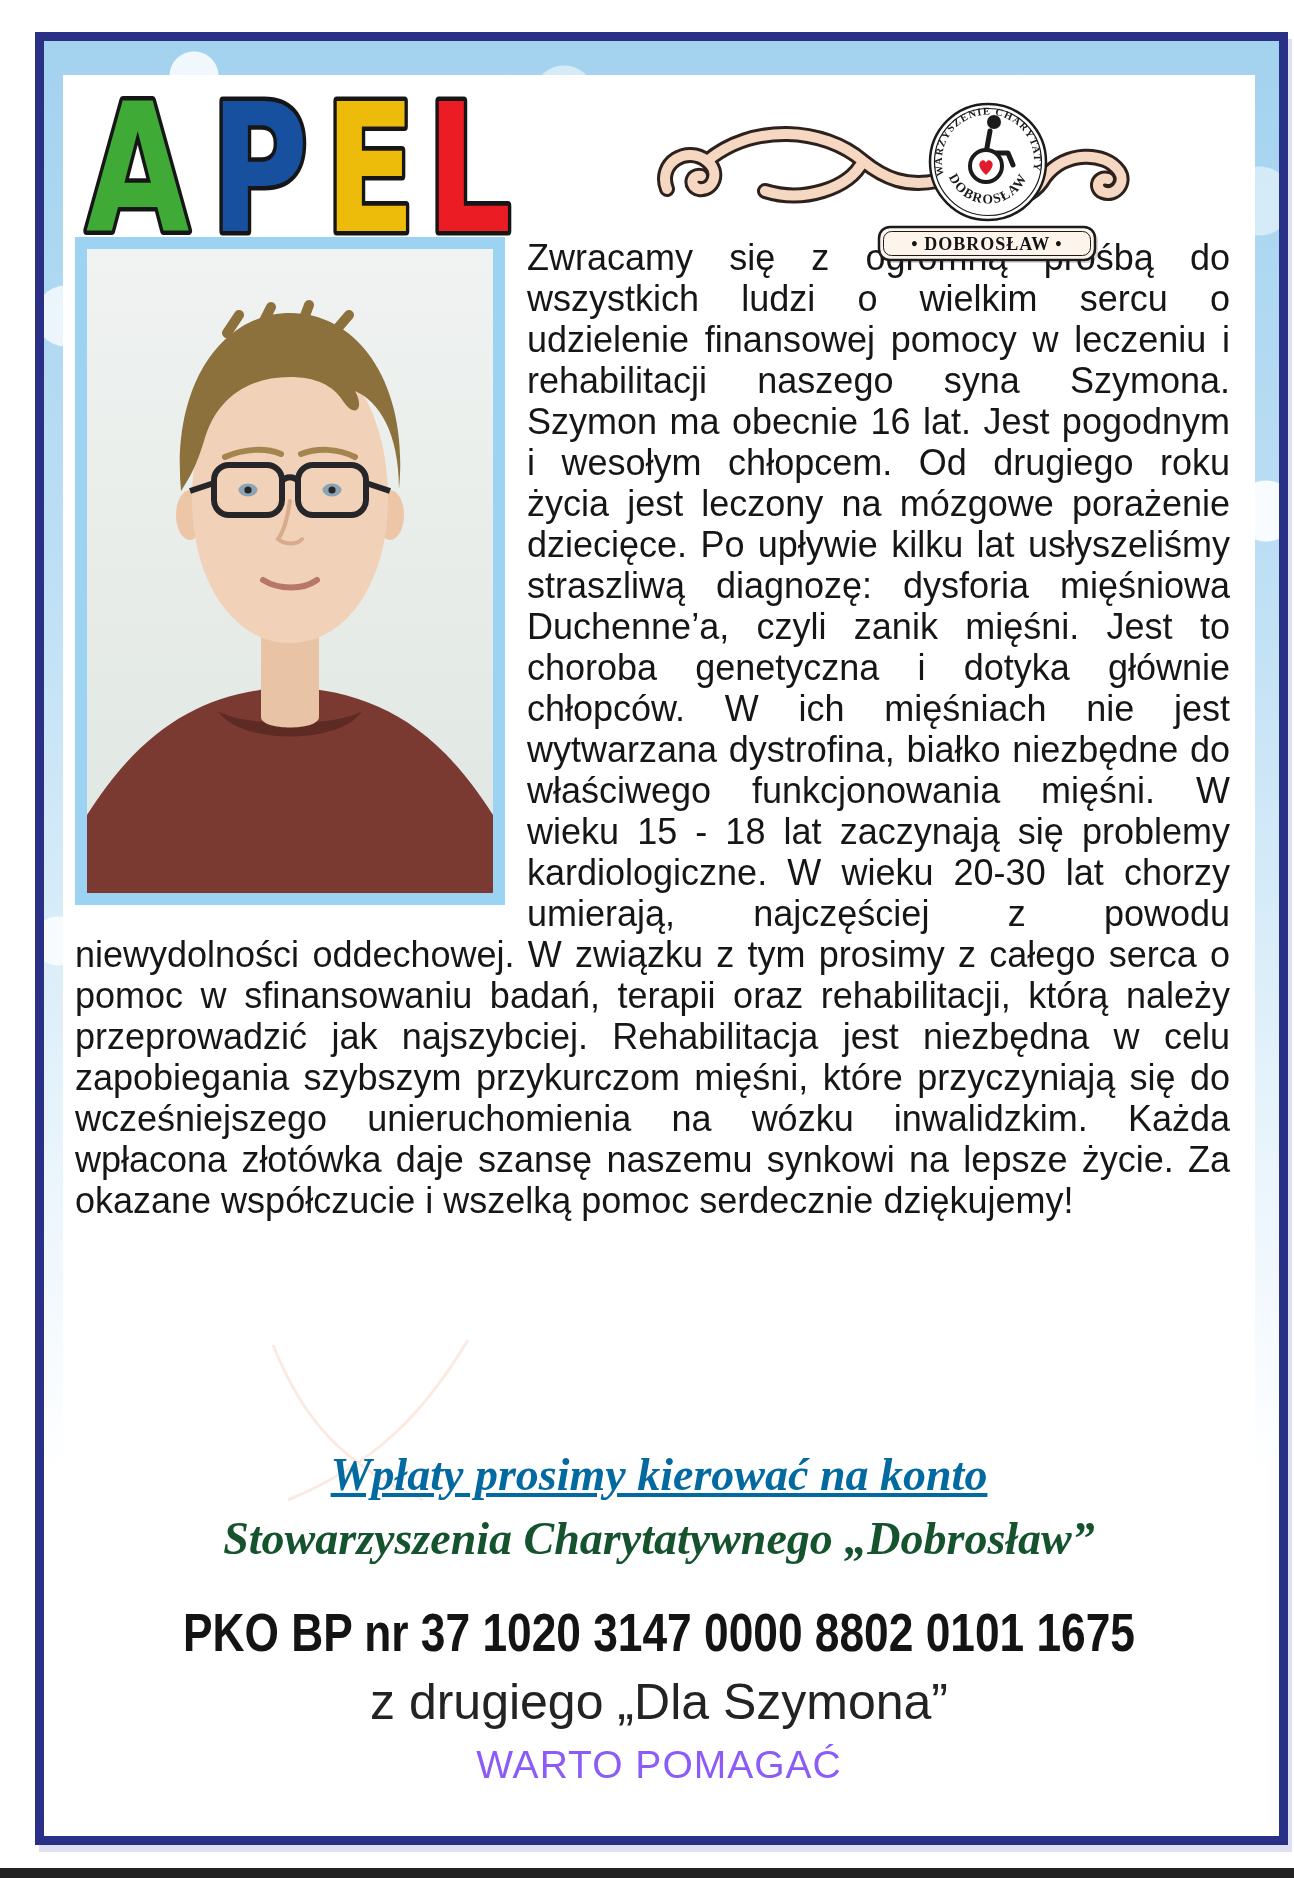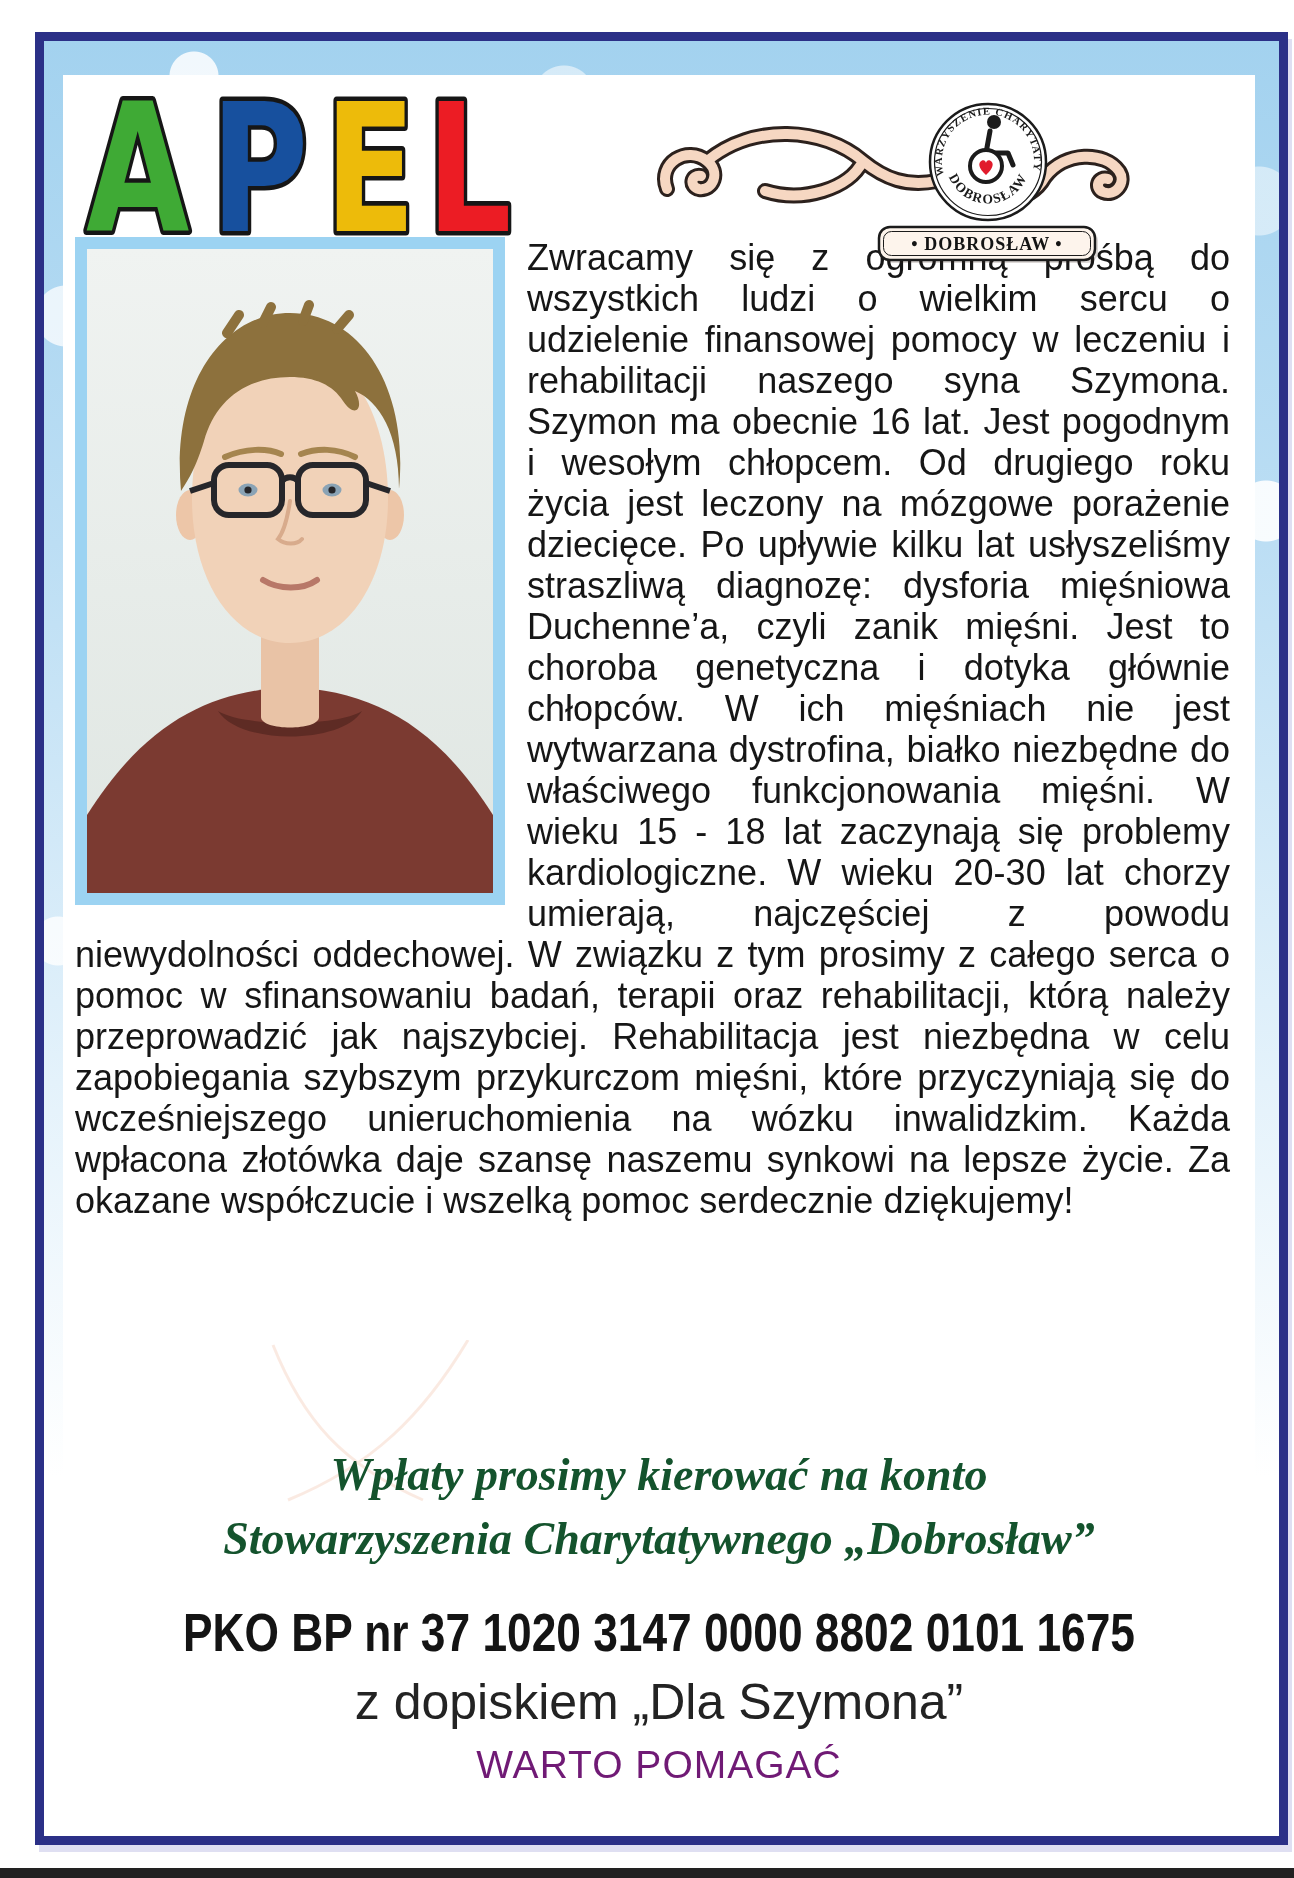--- a/index.html
+++ b/index.html
@@ -172,24 +172,24 @@
 
           <path d="M203 252 C200 272 196 284 191 290 C198 296 210 296 215 290" fill="none" stroke="#d8ab8c" stroke-width="4" stroke-linecap="round"></path>
           <path d="M176 331 C192 341 216 341 230 331" fill="none" stroke="#b87868" stroke-width="6" stroke-linecap="round"></path>
         </svg>
       </div>
       <span>Zwracamy się z ogromną prośbą do wszystkich ludzi o wielkim sercu o udzielenie finansowej pomocy w leczeniu i rehabilitacji naszego syna Szymona. Szymon ma obecnie 16 lat. Jest pogodnym i wesołym chłopcem. Od drugiego roku życia jest leczony na mózgowe porażenie dziecięce. Po upływie kilku lat usłyszeliśmy straszliwą diagnozę: dysforia mięśniowa Duchenne’a, czyli zanik mięśni. Jest to choroba genetyczna i dotyka głównie chłopców. W ich mięśniach nie jest wytwarzana dystrofina, białko niezbędne do właściwego funkcjonowania mięśni. W wieku 15 - 18 lat zaczynają się problemy kardiologiczne. W wieku 20-30 lat chorzy umierają, najczęściej z powodu niewydolności oddechowej. W związku z tym prosimy z całego serca o pomoc w sfinansowaniu badań, terapii oraz rehabilitacji, którą należy przeprowadzić jak najszybciej. Rehabilitacja jest niezbędna w celu zapobiegania szybszym przykurczom mięśni, które przyczyniają się do wcześniejszego unieruchomienia na wózku inwalidzkim. Każda wpłacona złotówka daje szansę naszemu synkowi na lepsze życie. Za okazane współczucie i wszelką pomoc serdecznie dziękujemy!</span>
     </div>
 
     <div class="donate">
       <div class="donate-heading">
-        <div style="color: #14532d;">Wpłaty prosimy kierować na konto</div>
+        <div style="color: #0369a1; text-decoration: underline;">Wpłaty prosimy kierować na konto</div>
         <div style="color: #14532d;">Stowarzyszenia Charytatywnego „Dobrosław”</div>
       </div>
       <div class="account">PKO BP nr 37 1020 3147 0000 8802 0101 1675</div>
-      <div class="note">z dopiskiem „Dla Szymona”</div>
-      <div class="slogan" style="color: #701a75;">WARTO POMAGAĆ</div>
+      <div class="note">z drugiego „Dla Szymona”</div>
+      <div class="slogan" style="color: #8b5cf6;">WARTO POMAGAĆ</div>
     </div>
 
   </div>
 </div>
 
 <div class="bottom-strip"></div>
 
 </body></html>

